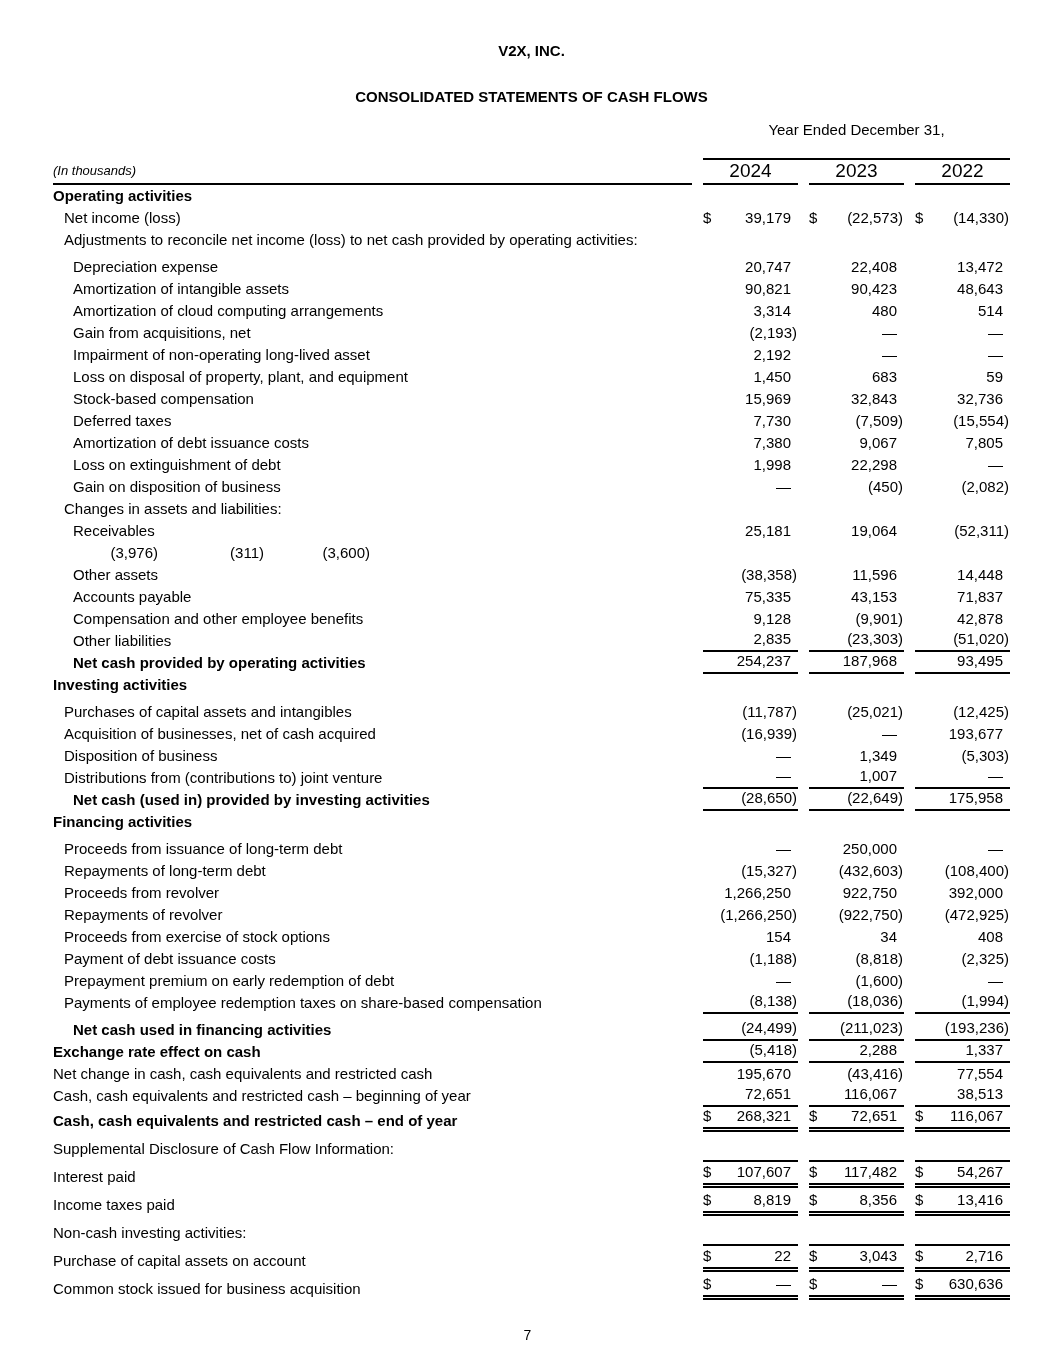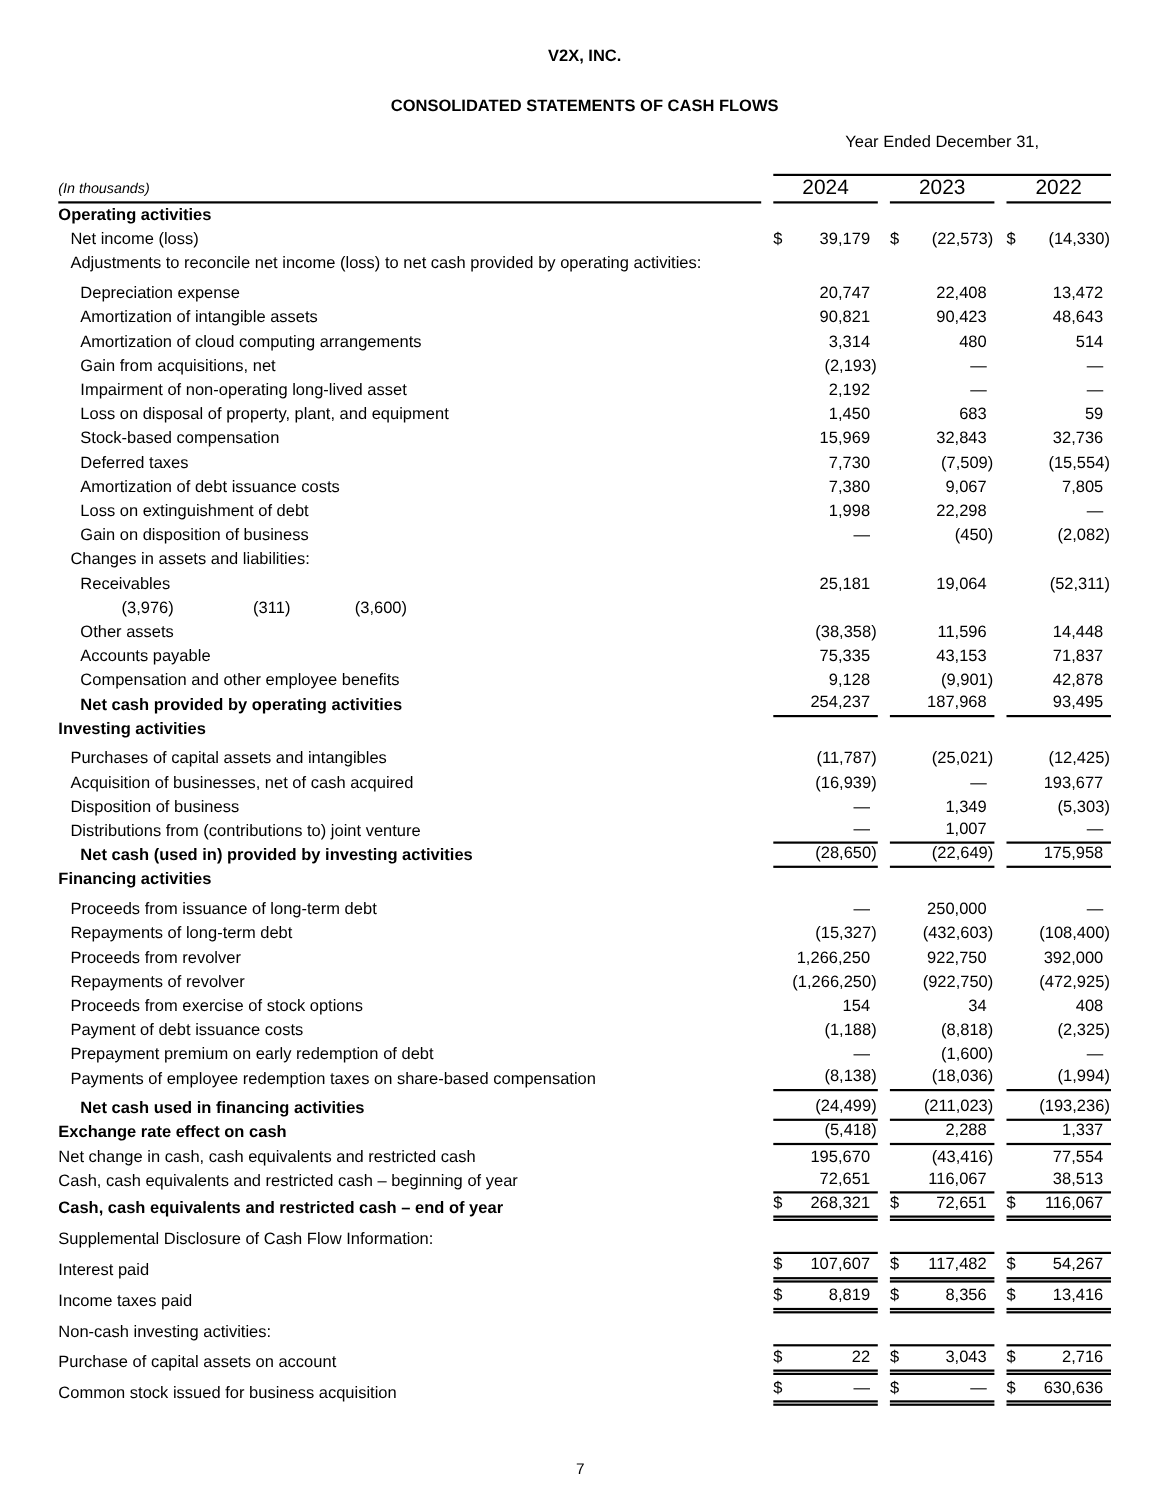--- a/index.html
+++ b/index.html
@@ -357,20 +357,35 @@
           <div class="val">
             <span class="cur"></span>
             <span class="num paren">(9,901)</span>
           </div>
           <div class="val">
             <span class="cur"></span>
             <span class="num">42,878</span>
           </div>
         </div>
         <div class="row">
+          <div class="label ind2">Other liabilities</div>
+          <div class="val us">
+            <span class="cur"></span>
+            <span class="num">2,835</span>
+          </div>
+          <div class="val us">
+            <span class="cur"></span>
+            <span class="num paren">(23,303)</span>
+          </div>
+          <div class="val us">
+            <span class="cur"></span>
+            <span class="num paren">(51,020)</span>
+          </div>
+        </div>
+        <div class="row">
           <div class="label ind2 bold">Net cash provided by operating activities</div>
           <div class="val us">
             <span class="cur"></span>
             <span class="num">254,237</span>
           </div>
           <div class="val us">
             <span class="cur"></span>
             <span class="num">187,968</span>
           </div>
           <div class="val us">

